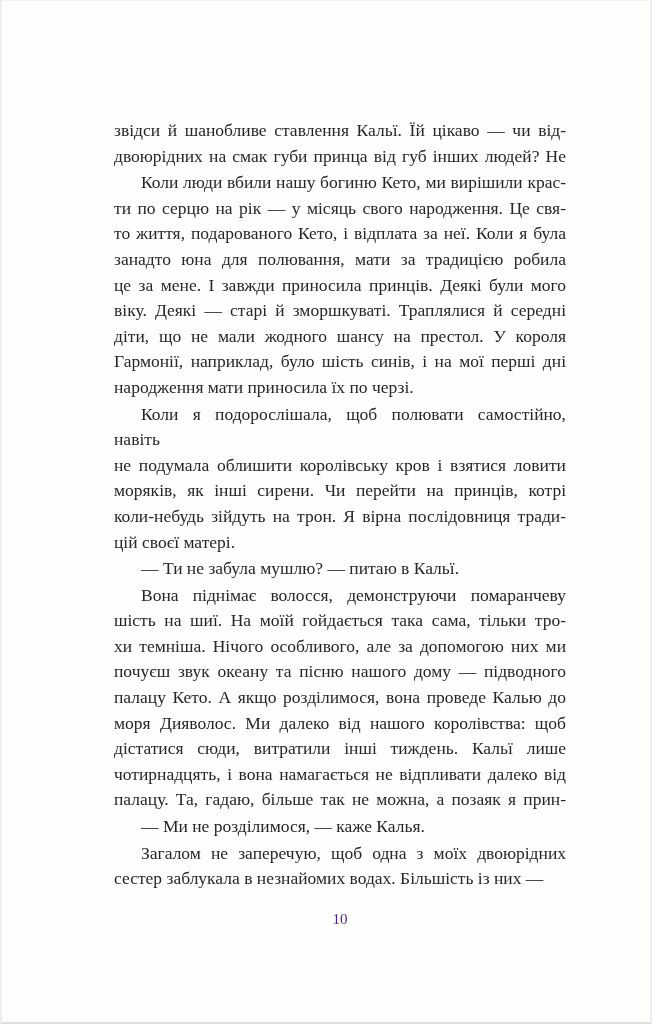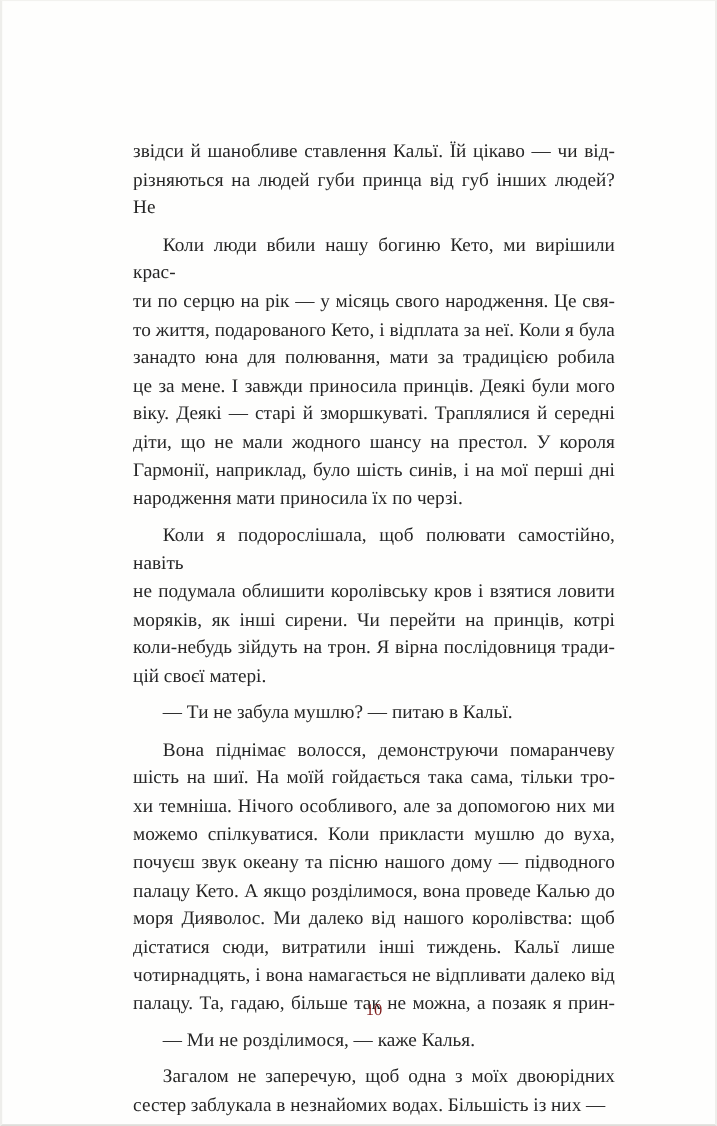--- a/index.html
+++ b/index.html
@@ -25,21 +25,21 @@
     border-top: 1px solid #f2f2ef;
     border-bottom: 2px solid #dededa;
   }
   .text-block {
     position: absolute;
     left: 111px;
     top: 116px;
     width: 454px;
   }
   .paragraph {
-    margin: 8px;
+    margin: 1px;
   }
   .line {
     font-size: 17.5px;
     line-height: 25.6px;
     text-align: justify;
     text-align-last: justify;
     hyphens: none;
     white-space: normal;
     color: #262626;
   }
@@ -51,32 +51,32 @@
   }
   .page-footer {
     position: absolute;
     left: 111px;
     width: 454px;
     top: 909px;
     text-align: center;
   }
   .page-number {
     font-size: 15px;
-    color: #7f1d1d;
+    color: #4c1d95;
     display: inline-block;
   }
 </style>
 </head>
 <body>
 
 <main class="page">
   <section class="text-block">
       <div class="paragraph">
         <div class="line">звідси й шанобливе ставлення Кальї. Їй цікаво — чи від-</div>
-        <div class="line">різняються на людей губи принца від губ інших людей? Не</div>
+        <div class="line">двоюрідних на смак губи принца від губ інших людей? Не</div>
       </div>
       <div class="paragraph">
         <div class="line indent">Коли люди вбили нашу богиню Кето, ми вирішили крас-</div>
         <div class="line">ти по серцю на рік — у місяць свого народження. Це свя-</div>
         <div class="line">то життя, подарованого Кето, і відплата за неї. Коли я була</div>
         <div class="line">занадто юна для полювання, мати за традицією робила</div>
         <div class="line">це за мене. І завжди приносила принців. Деякі були мого</div>
         <div class="line">віку. Деякі — старі й зморшкуваті. Траплялися й середні</div>
         <div class="line">діти, що не мали жодного шансу на престол. У короля</div>
         <div class="line">Гармонії, наприклад, було шість синів, і на мої перші дні</div>
@@ -89,21 +89,20 @@
         <div class="line">коли-небудь зійдуть на трон. Я вірна послідовниця тради-</div>
         <div class="line last">цій своєї матері.</div>
       </div>
       <div class="paragraph">
         <div class="line last indent">— Ти не забула мушлю? — питаю в Кальї.</div>
       </div>
       <div class="paragraph">
         <div class="line indent">Вона піднімає волосся, демонструючи помаранчеву</div>
         <div class="line">шість на шиї. На моїй гойдається така сама, тільки тро-</div>
         <div class="line">хи темніша. Нічого особливого, але за допомогою них ми</div>
-        <div class="line">можемо спілкуватися. Коли прикласти мушлю до вуха,</div>
         <div class="line">почуєш звук океану та пісню нашого дому — підводного</div>
         <div class="line">палацу Кето. А якщо розділимося, вона проведе Калью до</div>
         <div class="line">моря Дияволос. Ми далеко від нашого королівства: щоб</div>
         <div class="line">дістатися сюди, витратили інші тиждень. Кальї лише</div>
         <div class="line">чотирнадцять, і вона намагається не відпливати далеко від</div>
         <div class="line">палацу. Та, гадаю, більше так не можна, а позаяк я прин-</div>
       </div>
       <div class="paragraph">
         <div class="line last indent">— Ми не розділимося, — каже Калья.</div>
       </div>

